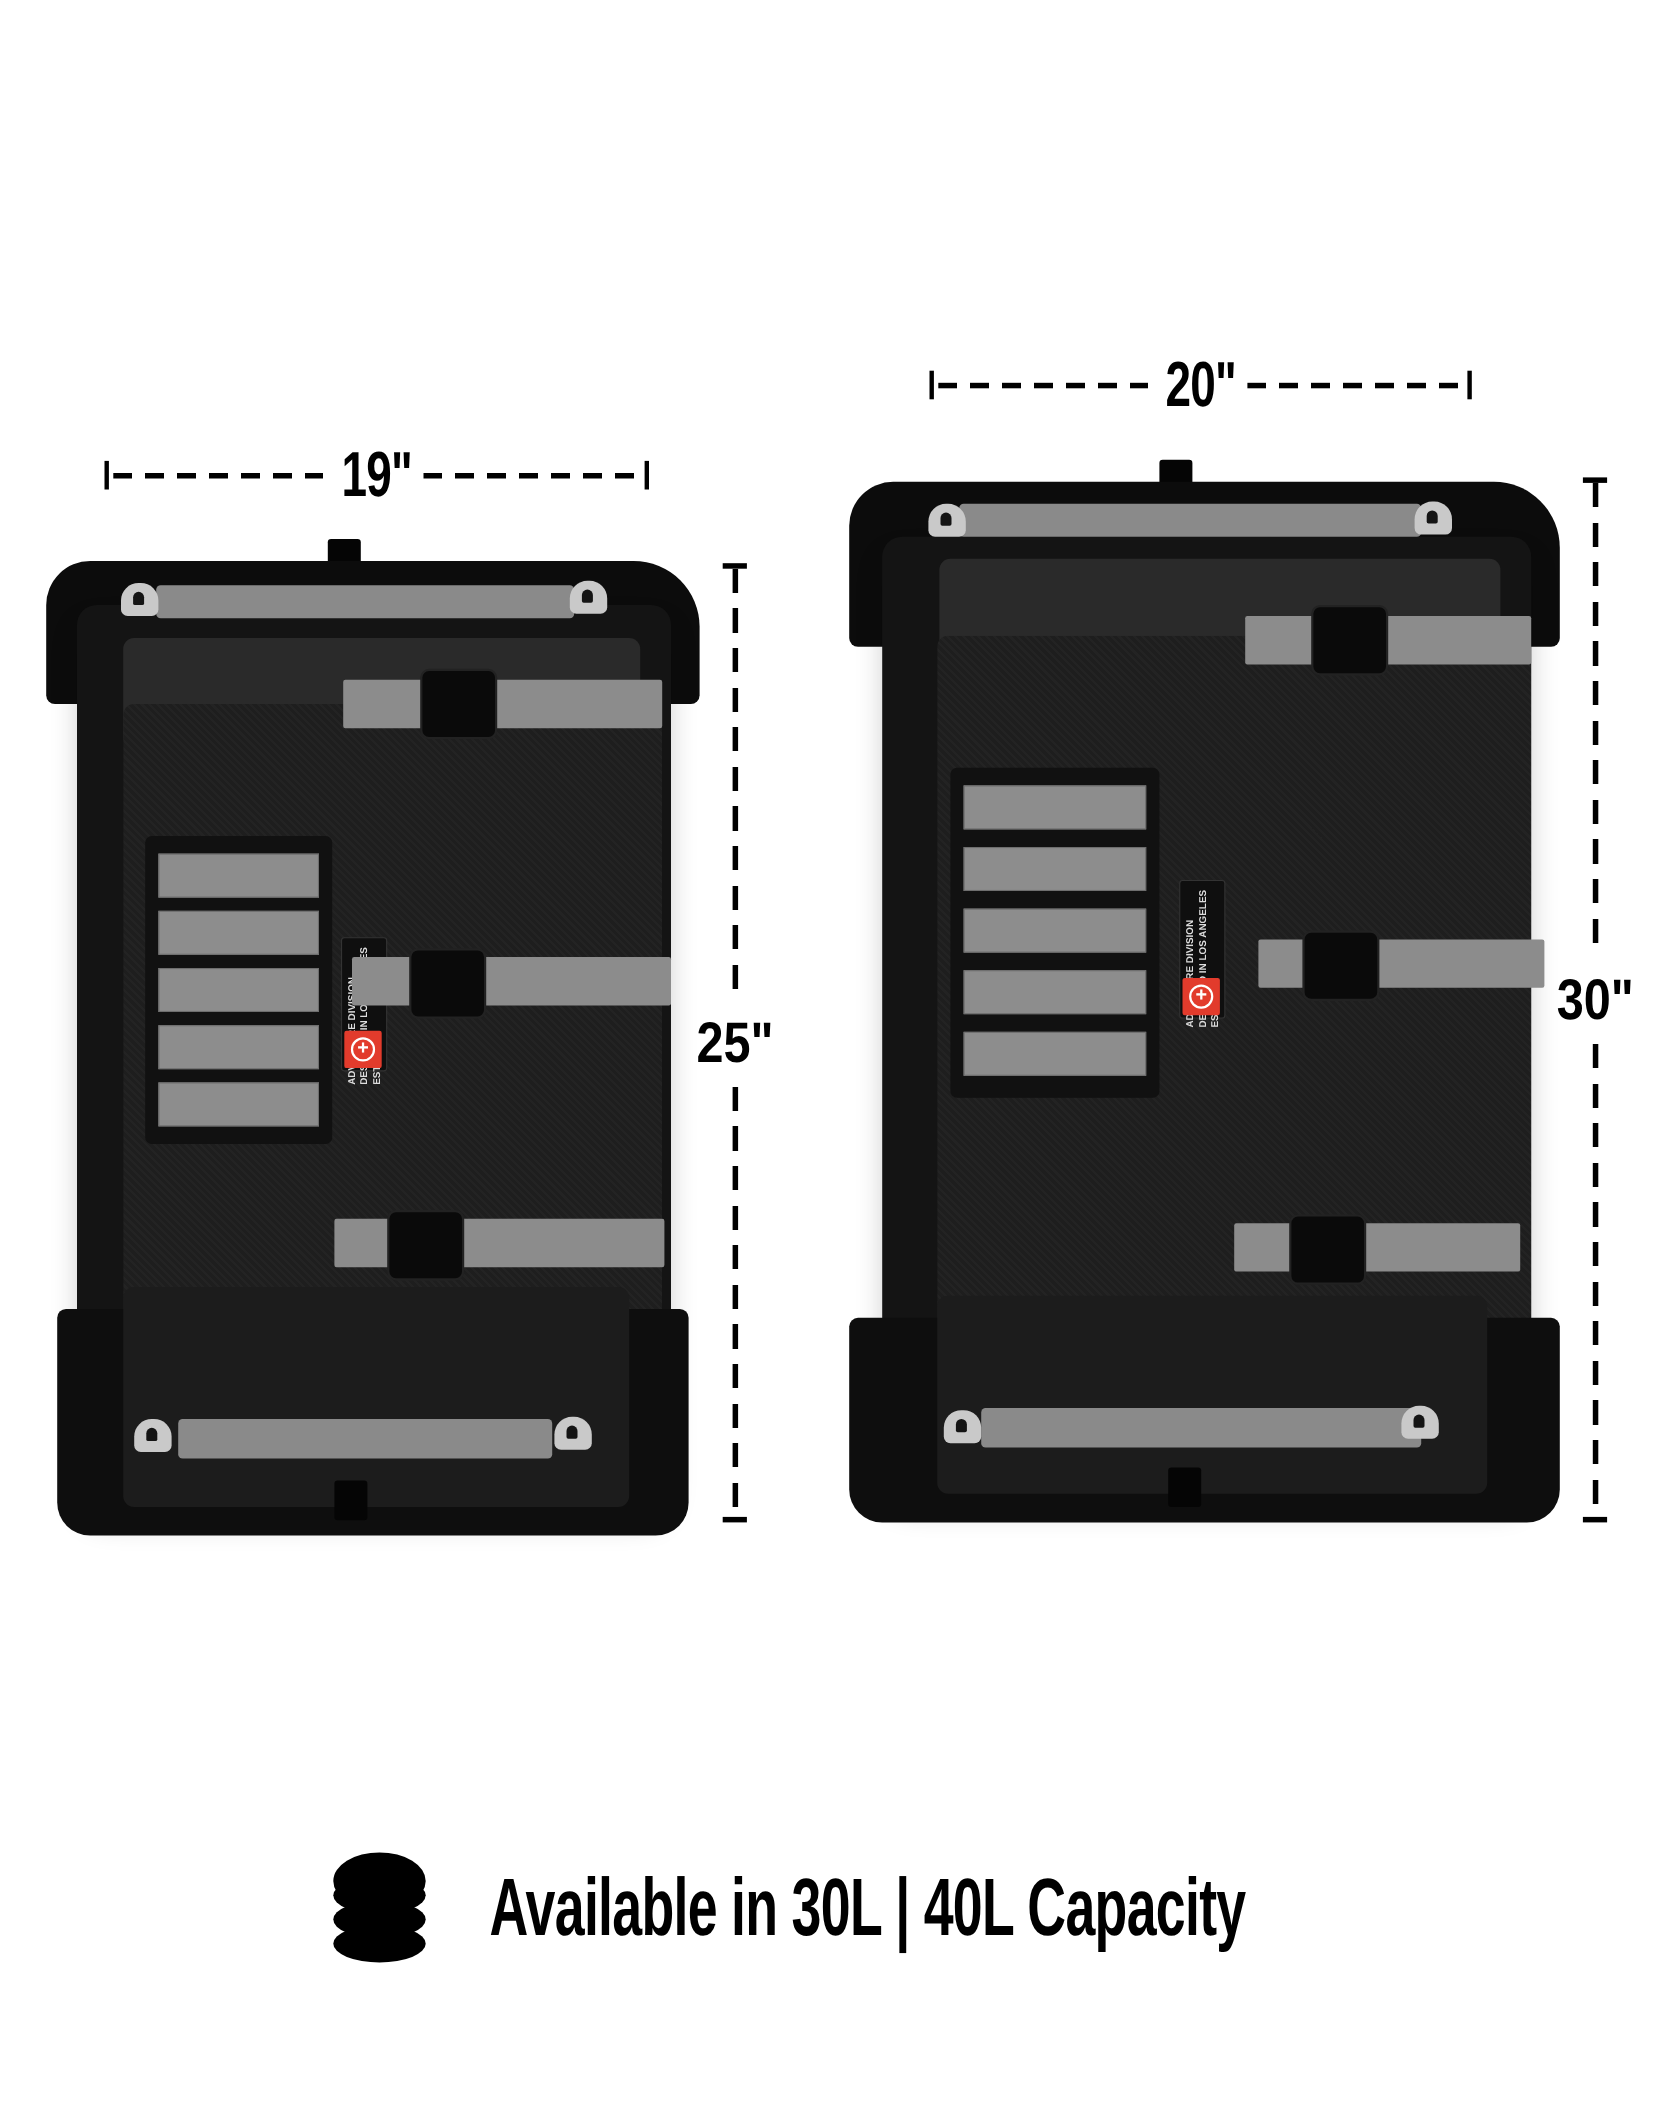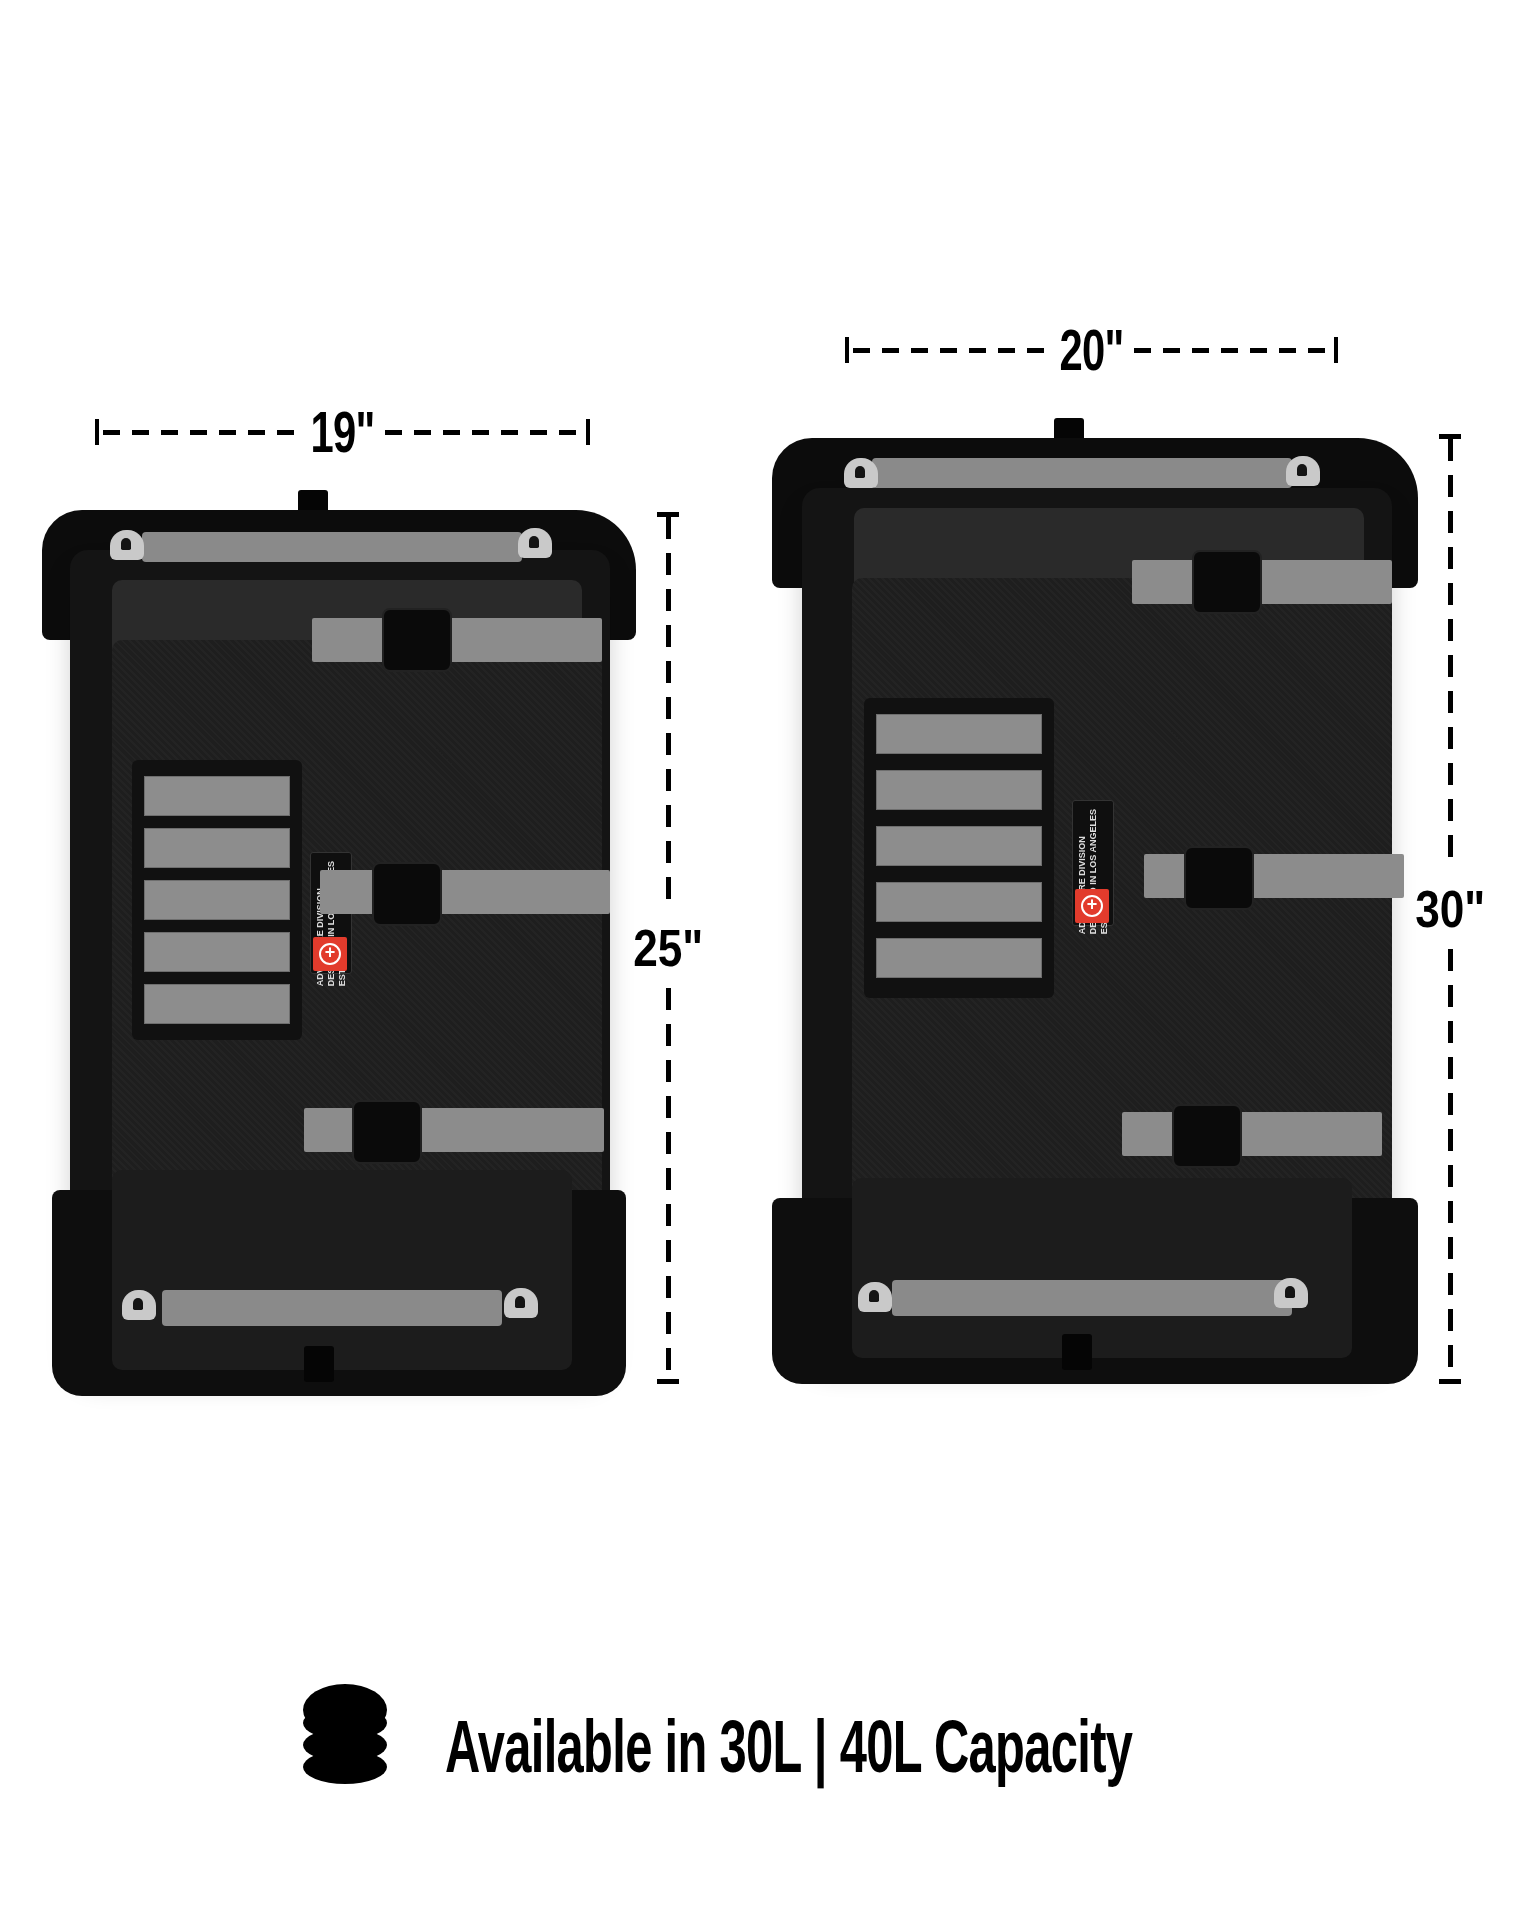--- a/index.html
+++ b/index.html
@@ -28,21 +28,21 @@
   .bag .strap{position:absolute;height:44px;background:#8c8c8c;border-radius:2px;}
   .bag .buckle{position:absolute;width:66px;height:60px;background:#0a0a0a;border-radius:8px;border:2px solid #222;}
   .bag .patch{position:absolute;width:40px;background:#0f0f0f;border:1px solid #333;border-radius:3px;}
   .bag .patch .txt{position:absolute;left:4px;top:8px;writing-mode:vertical-rl;transform:rotate(180deg);color:#ddd;font-size:9px;line-height:11px;font-weight:bold;white-space:nowrap;}
   .bag .patch .logo{position:absolute;left:2px;bottom:2px;width:34px;height:34px;background:#e23b2c;border-radius:2px;}
   .bag .patch .logo::before{content:"";position:absolute;left:6px;top:6px;width:18px;height:18px;border:2px solid #fff;border-radius:50%;}
   .bag .patch .logo::after{content:"+";position:absolute;left:0;right:0;top:5px;text-align:center;color:#fff;font-weight:bold;font-size:18px;}
   .bag .clip{position:absolute;width:30px;height:36px;background:#050505;border-radius:3px;}
   .bag .bottom{position:absolute;background:#222;border-radius:8px 8px 30px 30px;}
   
-  .caption{position:absolute;left:303px;top:1684px;display:flex;align-items:flex-end;}
+  .caption{position:absolute;left:303px;top:1684px;display:flex;align-items:center;}
   .db-icon{position:relative;width:84px;height:100px;}
   .db-icon .disc{position:absolute;left:0;width:84px;height:34px;background:#000;border-radius:42px/17px;box-shadow:0 -4px 0 0 #fff;}
   .db-icon .top{position:absolute;left:0;top:0;width:84px;height:52px;background:#000;border-radius:42px/26px;}
   .caption .text{font-weight:bold;font-size:74px;line-height:1;margin-left:58px;transform:scaleX(0.66);transform-origin:left center;white-space:nowrap;letter-spacing:-1px;}
 </style>
 </head>
 <body>
 
 <div class="hdim" style="left:95px;top:412px;width:495px;">
   <span class="cap"></span>

